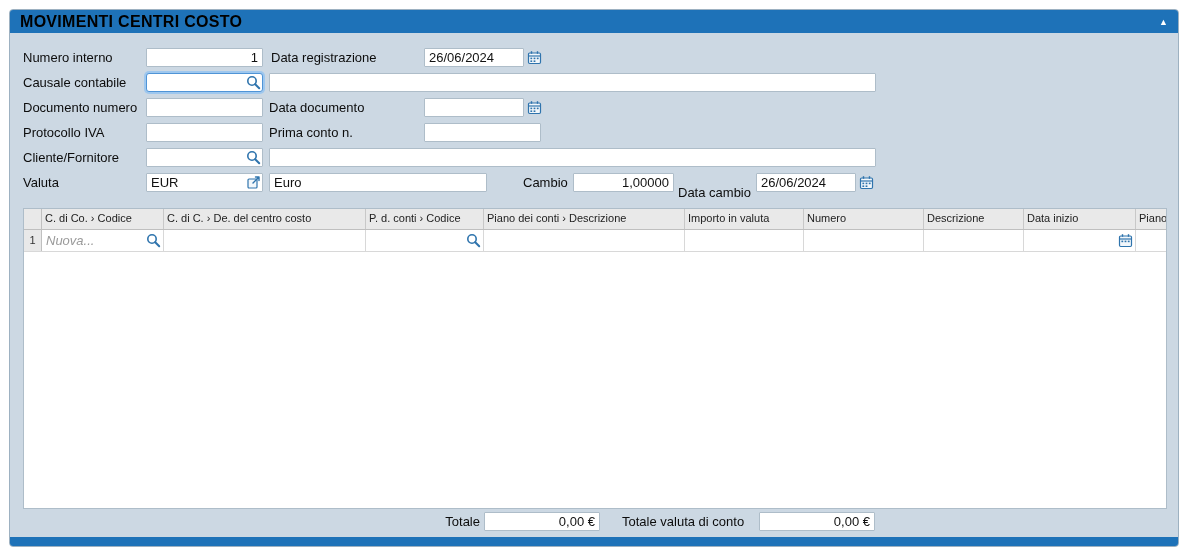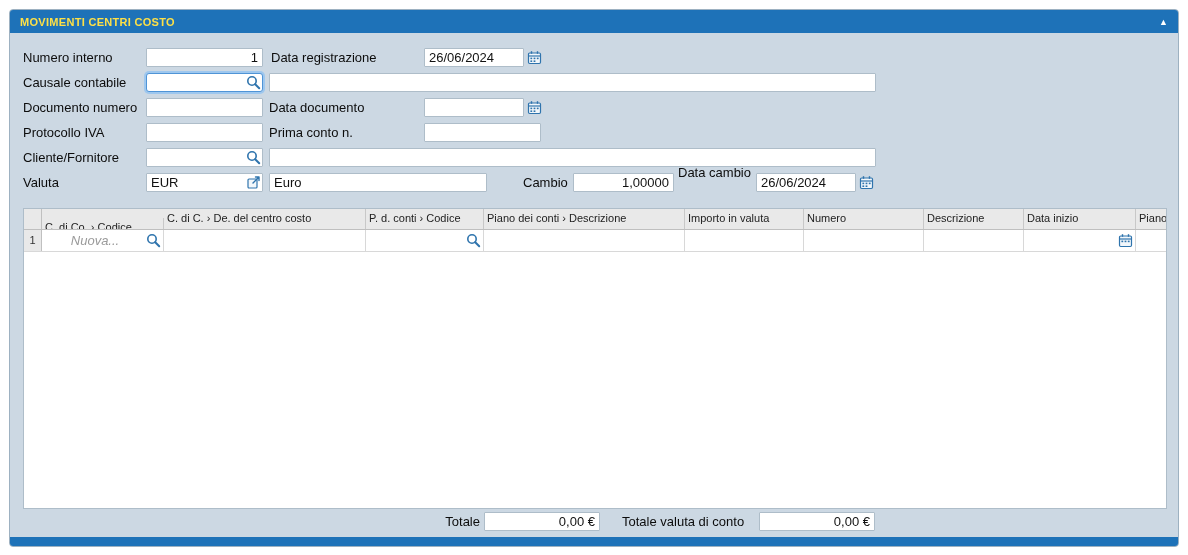--- a/index.html
+++ b/index.html
@@ -4,21 +4,21 @@
 <style>
   html,body { margin:0; padding:0; background:#ffffff; width:1188px; height:555px;
               font-family:"Liberation Sans", sans-serif; }
 
   .window { position:absolute; left:9px; top:9px; width:1170px; height:538px;
             background:#ccd8e3; border:1px solid #9db1c1; border-radius:4px; box-sizing:border-box; }
 
   .titlebar { position:absolute; left:0; top:0; right:0; height:23px;
               background:#1e72b8; border-radius:3px 3px 0 0;
               display:flex; align-items:center; padding:0 10px; box-sizing:border-box; }
-  .titlebar .title { color:#fde047; font-size:11px; font-weight:bold; letter-spacing:.3px; }
+  .titlebar .title { color:#000000; font-size:16px; font-weight:bold; letter-spacing:.3px; }
   .titlebar .collapse { margin-left:auto; color:#fff; font-size:9px; cursor:pointer; }
 
   .bottombar { position:absolute; left:0; right:0; bottom:0; height:9px;
                background:#1e72b8; border-radius:0 0 3px 3px; }
 
   .lbl { position:absolute; font-size:13px; color:#0c0c0c; line-height:19px; white-space:nowrap; }
 
   input.fld { position:absolute; height:19px; box-sizing:border-box;
               border:1px solid #aebdc9; background:#fff; border-radius:1px;
               font-family:"Liberation Sans", sans-serif; font-size:13px;
@@ -36,21 +36,21 @@
   .ghead { display:flex; height:20px; background:#e9e9e9; border-bottom:1px solid #bfbfbf; }
   .gh { box-sizing:border-box; border-right:1px solid #c8c8c8; font-size:11px; line-height:19px;
         padding:0 3px; color:#222; white-space:nowrap; overflow:hidden; flex-shrink:0; }
   .gut { width:18px; background:#e9e9e9; text-align:center; padding:0; font-size:11px;
          color:#333; border-right:1px solid #c0c0c0; box-sizing:border-box; flex-shrink:0; }
   .grow { display:flex; height:21px; border-bottom:1px solid #d8d8d8; }
   .grow .gut { line-height:20px; }
   .gc { box-sizing:border-box; border-right:1px solid #d8d8d8; position:relative; flex-shrink:0; background:#fff; }
   .gc .cin { width:100%; height:100%; border:0; padding:0 4px; box-sizing:border-box;
              font-family:"Liberation Sans", sans-serif; font-size:13px; outline:none; background:transparent; }
-  .gc .cin.pad-icon { padding-right:19px;text-align:center; }
+  .gc .cin.pad-icon { padding-right:19px; }
   .gc .cin::placeholder { font-style:italic; color:#9a9a9a; }
   .cicon { position:absolute; right:2px; top:3px; width:15px; height:15px; line-height:0; cursor:pointer; }
 </style>
 </head>
 <body>
 
 <div class="window">
 
   <div class="titlebar">
     <span class="title">MOVIMENTI CENTRI COSTO</span>
@@ -122,40 +122,40 @@
   <input class="fld pad-icon" style="left: 136px; top: 163px; width: 117px;" value="EUR">
   <span class="icon click" style="left:236px; top:165px;">
     <svg width="15" height="15" viewBox="0 0 15 15">
         <rect x="2" y="4" width="9" height="9" rx="1" fill="#f2f7fb" stroke="#2f74ad" stroke-width="1.2"></rect>
         <path d="M7 8 L13 2 M13 2 L9.5 2 M13 2 L13 5.5" stroke="#2f74ad" stroke-width="1.4" fill="none" stroke-linecap="round"></path>
       </svg>
   </span>
   <input class="fld" style="left: 259px; top: 163px; width: 218px;" value="Euro">
   <span class="lbl" style="left:513px; top:163px;">Cambio</span>
   <input class="fld right" style="left: 563px; top: 163px; width: 101px;" value="1,00000">
-  <span class="lbl" style="left:668px; top:153px;">Data cambio</span>
+  <span class="lbl" style="left:668px; top:173px;">Data cambio</span>
   <input class="fld" style="left: 746px; top: 163px; width: 100px;" value="26/06/2024">
   <span class="icon click" style="left:849px; top:165px;">
     <svg width="15" height="15" viewBox="0 0 15 15">
         <rect x="1.5" y="3" width="12" height="10.5" rx="1.2" fill="#f2f7fb" stroke="#2f74ad" stroke-width="1.2"></rect>
         <line x1="1.5" y1="6" x2="13.5" y2="6" stroke="#2f74ad" stroke-width="1.2"></line>
         <line x1="4.5" y1="1.2" x2="4.5" y2="3.8" stroke="#2f74ad" stroke-width="1.4"></line>
         <line x1="10.5" y1="1.2" x2="10.5" y2="3.8" stroke="#2f74ad" stroke-width="1.4"></line>
         <rect x="3.4" y="7.6" width="1.8" height="1.6" fill="#2f74ad"></rect>
         <rect x="6.6" y="7.6" width="1.8" height="1.6" fill="#2f74ad"></rect>
         <rect x="9.8" y="7.6" width="1.8" height="1.6" fill="#2f74ad"></rect>
         <rect x="3.4" y="10.4" width="1.8" height="1.6" fill="#2f74ad"></rect>
         <rect x="6.6" y="10.4" width="1.8" height="1.6" fill="#2f74ad"></rect>
       </svg>
   </span>
 
   <div class="grid">
     <div class="ghead">
       <div class="gh gut"></div>
-      <div class="gh" style="width:122px;margin-top:9px;">C. di Co. › Codice</div>
+      <div class="gh" style="width:122px;">C. di Co. › Codice</div>
       <div class="gh" style="width:202px;">C. di C. › De. del centro costo</div>
       <div class="gh" style="width:118px;">P. d. conti › Codice</div>
       <div class="gh" style="width:201px;">Piano dei conti › Descrizione</div>
       <div class="gh" style="width:119px;">Importo in valuta</div>
       <div class="gh" style="width:120px;">Numero</div>
       <div class="gh" style="width:100px;">Descrizione</div>
       <div class="gh" style="width:112px;">Data inizio</div>
       <div class="gh" style="width:32px; border-right:0;">Piano</div>
     </div>
 

